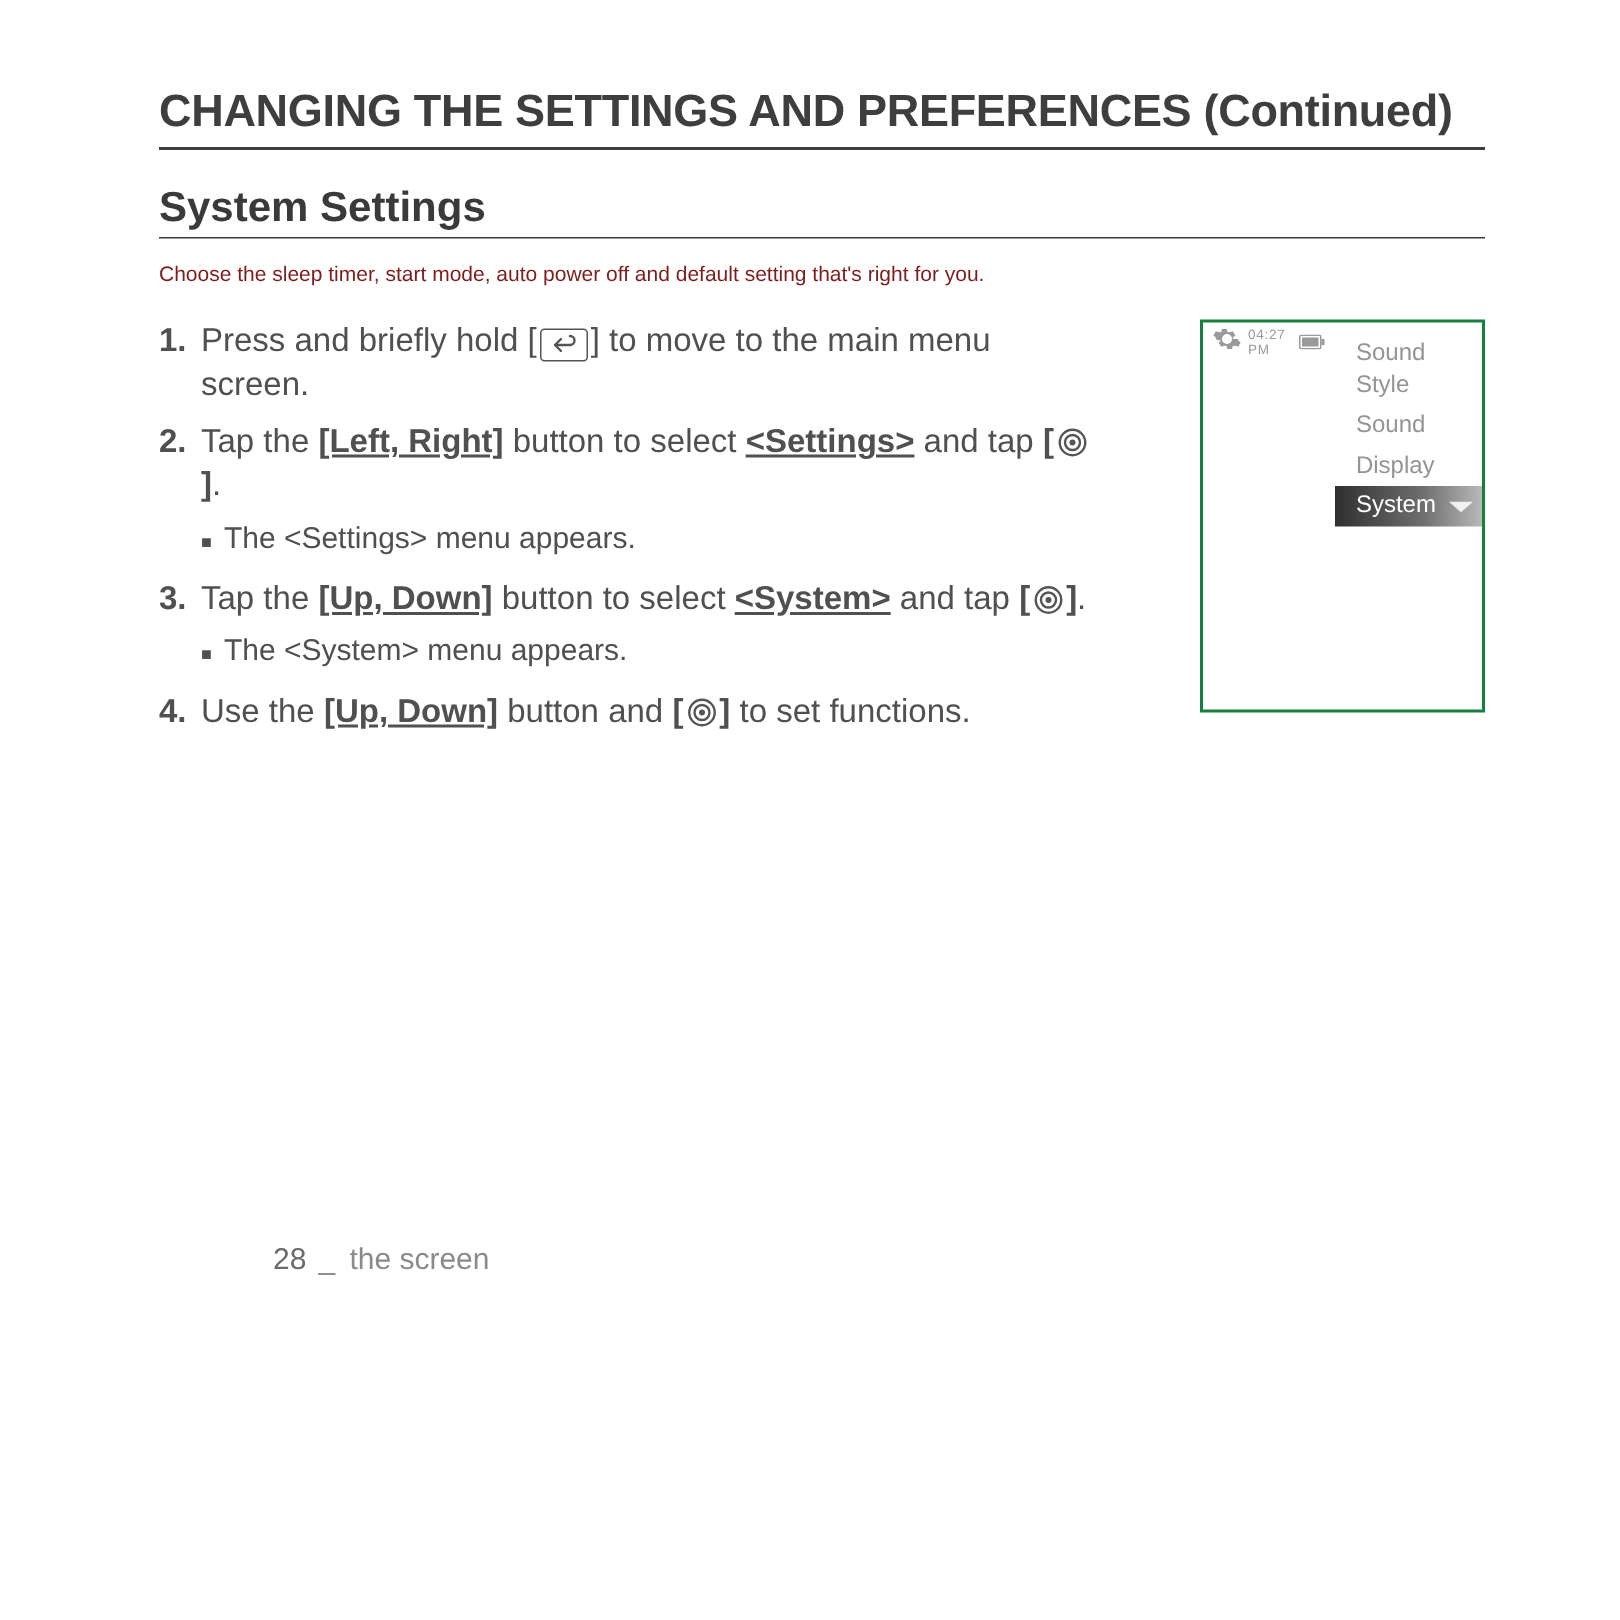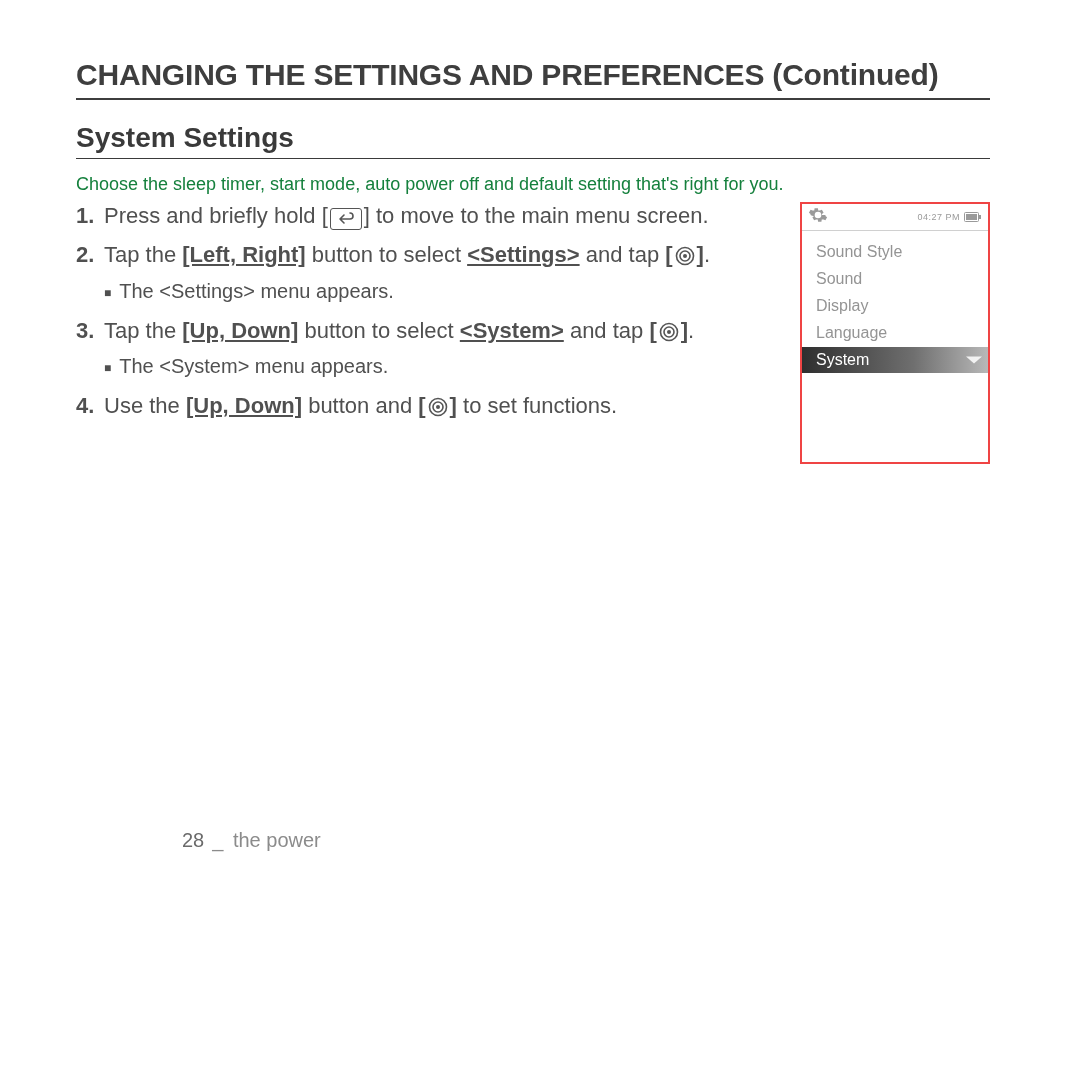--- a/index.html
+++ b/index.html
@@ -9,44 +9,44 @@
     height: 1080px;
     background: #ffffff;
     font-family: Arial, Helvetica, sans-serif;
     color: #4f4f4f;
   }
   .page {
     position: relative;
     box-sizing: border-box;
     width: 1080px;
     height: 904px;
-    padding: 58px 90px 0 76px;
+    padding: 58px 90px 0 106px;
   }
   .h1 {
     font-size: 30px;
     font-weight: 700;
     color: #3e3e3e;
     border-bottom: 2px solid #3e3e3e;
     padding-bottom: 6px;
     margin-bottom: 22px;
     letter-spacing: -0.2px;
   }
   .h2 {
     font-size: 28px;
     font-weight: 700;
     color: #3a3a3a;
     border-bottom: 1.5px solid #3a3a3a;
     padding-bottom: 4px;
     margin-bottom: 14px;
   }
   .intro {
-    font-size: 18px;
-    color: #15803d;
+    font-size: 14px;
+    color: #7f1d1d;
     line-height: 1.3;
-    margin-bottom: 6px;
+    margin-bottom: 22px;
   }
   .body-row {
     display: flex;
     align-items: flex-start;
     gap: 24px;
   }
   .steps {
     flex: 1;
     font-size: 22px;
     color: #505050;
@@ -92,24 +92,24 @@
   .icon-circle-target {
     display: inline-flex;
     vertical-align: -4px;
     margin: 0 2px;
   }
 
   
   .device {
     width: 190px;
     height: 262px;
-    border: 2px solid #ef4444;
+    border: 2px solid #15803d;
     box-sizing: border-box;
     display: flex;
-    flex-direction: column;
+    flex-direction: row;
     background: #fff;
     margin-left: 40px;
   }
   .device-status {
     height: 26px;
     display: flex;
     align-items: center;
     padding: 0 6px;
     gap: 4px;
   }
@@ -250,25 +250,24 @@
               <rect x="2" y="2" width="11" height="6" fill="#9a9a9a"></rect>
               <rect x="15" y="3" width="2" height="4" fill="#9a9a9a"></rect>
             </svg>
         </span>
       </div>
       <div class="device-divider"></div>
       <div class="device-list">
         <div class="device-item">Sound Style</div>
         <div class="device-item">Sound</div>
         <div class="device-item">Display</div>
-        <div class="device-item">Language</div>
         <div class="device-item selected">
           <span>System</span>
           <span class="chev"></span>
         </div>
       </div>
     </div>
   </div>
 
   <div class="footer">
-    <span class="pageno">28</span><span class="sep">_</span> <span>the power</span>
+    <span class="pageno">28</span><span class="sep">_</span> <span>the screen</span>
   </div>
 </div>
 
 </body></html>

